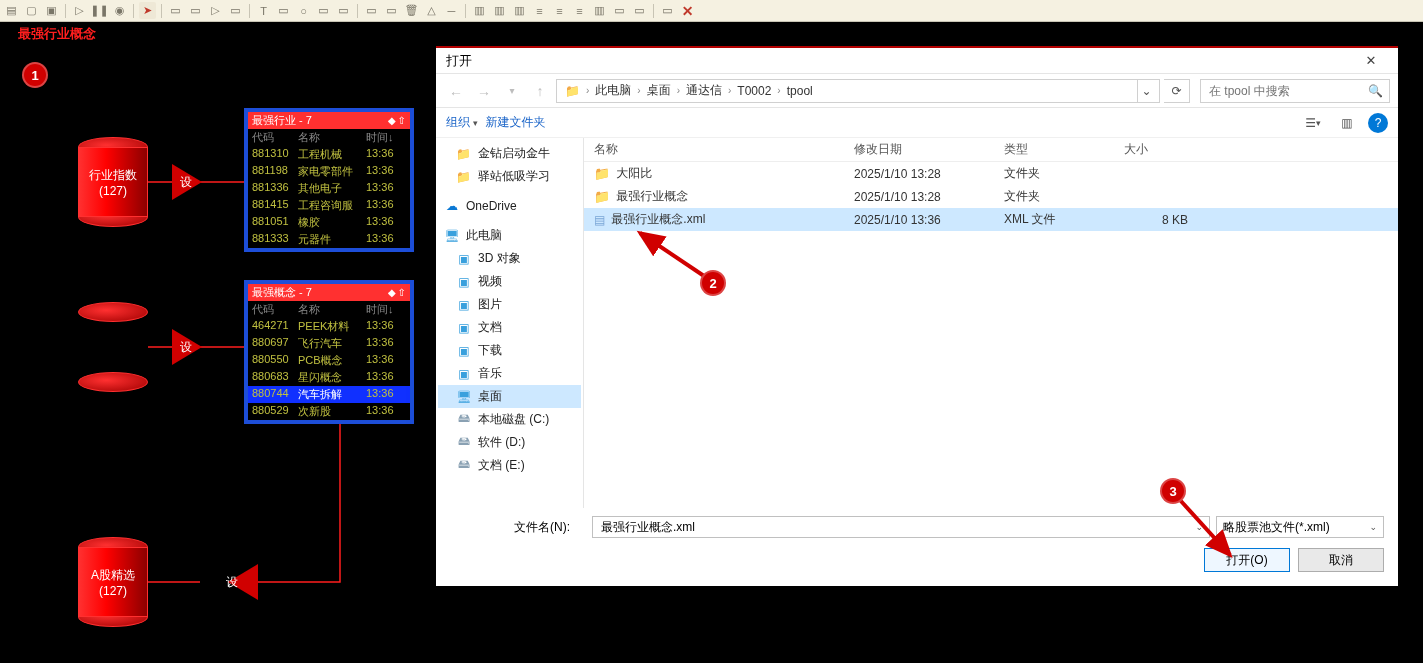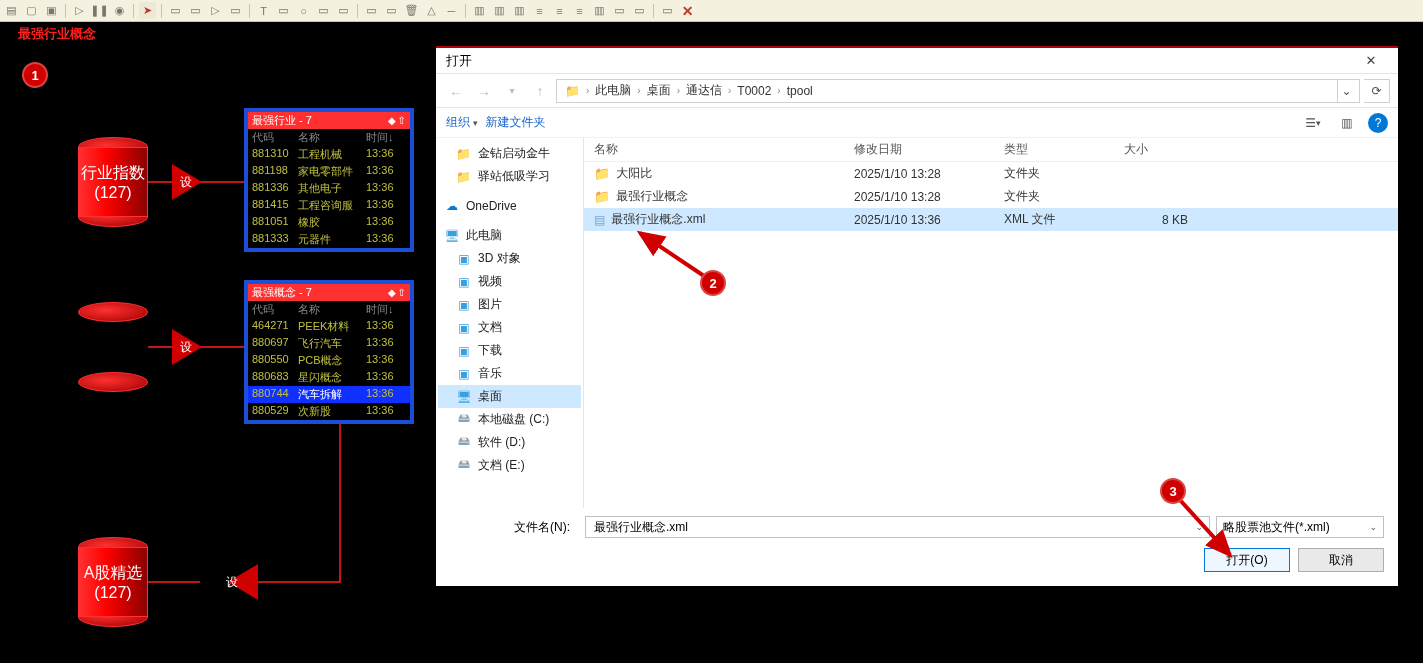--- a/index.html
+++ b/index.html
@@ -69,21 +69,21 @@
     bottom: 10px;
     left: 0;
     right: 0;
     background: linear-gradient(90deg, #ff3030 0%, #ff0000 40%, #8b0000 100%);
     border: 1px solid #ff3030;
     display: flex;
     flex-direction: column;
     align-items: center;
     justify-content: center;
     color: #fff;
-    font-size: 16px;
+    font-size: 12px;
   }
   .cyl-top, .cyl-bot {
     position: absolute;
     left: 0;
     right: 0;
     height: 20px;
     border-radius: 50%;
     background: radial-gradient(ellipse at 40% 40%, #ff3030, #a00000);
     border: 1px solid #ff3030;
   }
@@ -309,21 +309,21 @@
   .xml-ico { color: #7aa6d6; }
   .file-row span:nth-child(4){ text-align:right; padding-right:6px;}
 
   .dlg-foot {
     padding: 8px 14px 14px;
     display: flex;
     flex-direction: column;
     gap: 10px;
   }
   .row1 { display: flex; align-items: center; gap: 6px; }
-  .row1 label { min-width: 68px; text-align: right; margin-right: 9px; padding-left: 64px;}
+  .row1 label { min-width: 68px; text-align: right; margin-right: 16px; padding-left: 64px;}
   .fname-box {
     flex: 1;
     height: 22px;
     border: 1px solid #c0c0c0;
     display: flex;
     align-items: center;
     padding: 0 6px;
   }
   .fname-box input{border:none;outline:none;flex:1;font-size:12px;}
   .combo {
@@ -557,20 +557,24 @@
         <span class="bc-sep">›</span>
       <span class="bc-seg">通达信</span>
         <span class="bc-sep">›</span>
       <span class="bc-seg">T0002</span>
         <span class="bc-sep">›</span>
       <span class="bc-seg">tpool</span>
       <span style="flex:1"></span>
       <span class="bc-dd">⌄</span>
     </div>
     <div class="refresh-btn">⟳</div>
+    <div class="search">
+      <input placeholder="在 tpool 中搜索" style="">
+      <span class="sicon">🔍</span>
+    </div>
   </div>
 
   <div class="dlg-tool">
     <span class="lnk">
         <span>组织</span> 
         <span class="dd-arrow">▾</span>
       </span>
     <span class="lnk">新建文件夹</span>
     <span class="spacer"></span>
     <div class="view-btn">☰ <span class="dd-arrow">▾</span></div>

